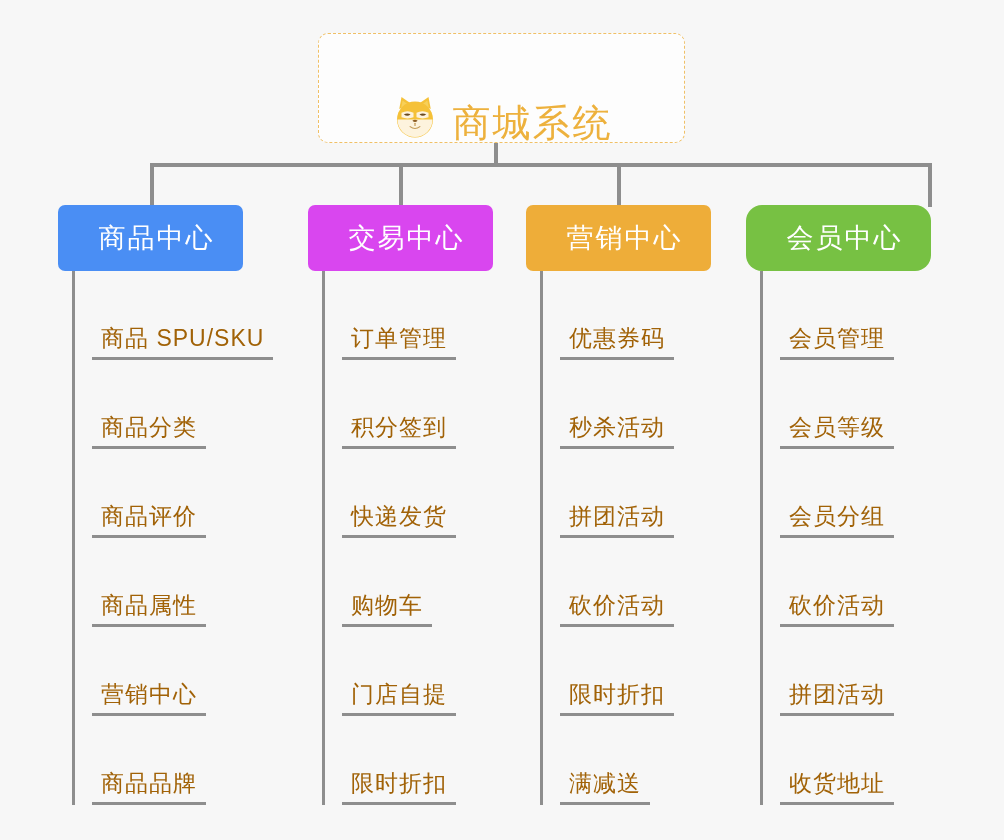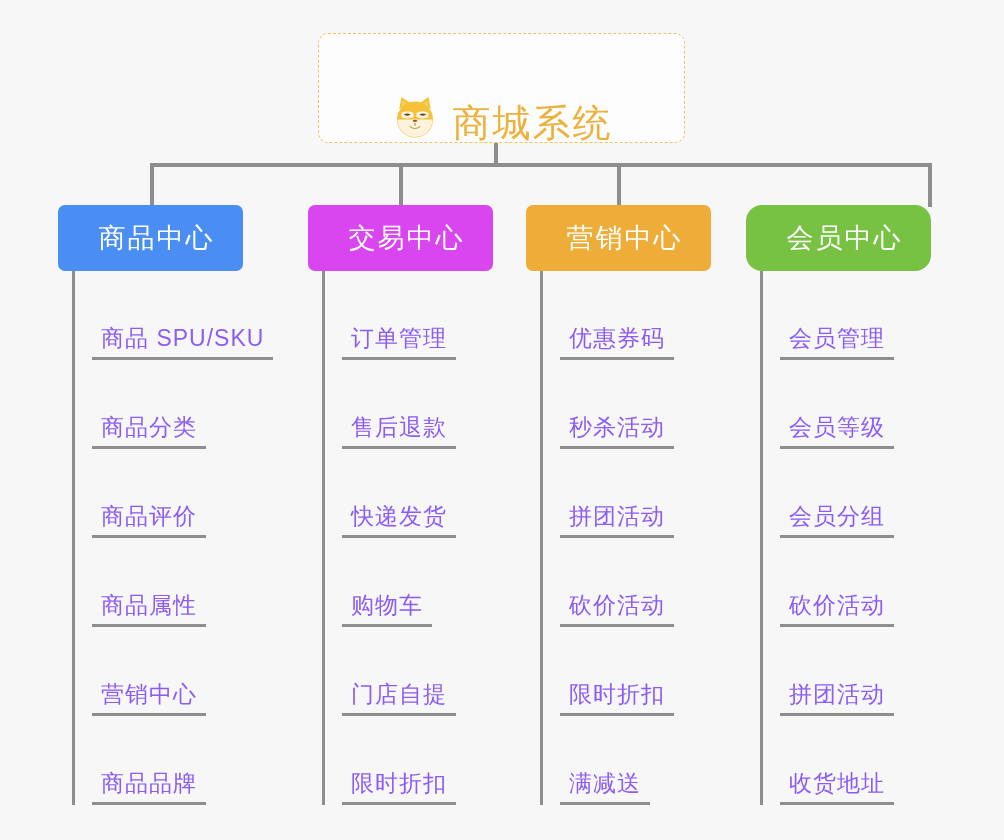--- a/index.html
+++ b/index.html
@@ -103,21 +103,21 @@
     align-items: flex-end;
     padding-left: 34px;
     box-sizing: border-box;
   }
   .item-inner {
     display: inline-block;
     border-bottom: 3px solid #8e8e8e;
     padding: 0 9px 6px 9px;
     font-size: 23px;
     line-height: 1.1;
-    color: #8b5cf6;
+    color: #a16207;
     white-space: nowrap;
     letter-spacing: 1px;
   }
 
   
   #col-0 { left: 58px;  width: 250px; }
   #col-1 { left: 308px; width: 218px; }
   #col-2 { left: 526px; width: 218px; }
   #col-3 { left: 746px; width: 218px; }
 
@@ -196,21 +196,21 @@
   <div class="column" id="col-1">
     <div class="col-header" style="background: #d946ef;">
       <span>交易中心</span>
     </div>
     <div class="col-body">
       <div class="col-spine" style="background: rgb(142, 142, 142); height: 534px;"></div>
       <div class="item">
           <span class="item-inner">订单管理</span>
         </div>
       <div class="item">
-          <span class="item-inner">售后退款</span>
+          <span class="item-inner">积分签到</span>
         </div>
       <div class="item">
           <span class="item-inner">快递发货</span>
         </div>
       <div class="item">
           <span class="item-inner">购物车</span>
         </div>
       <div class="item">
           <span class="item-inner">门店自提</span>
         </div>

